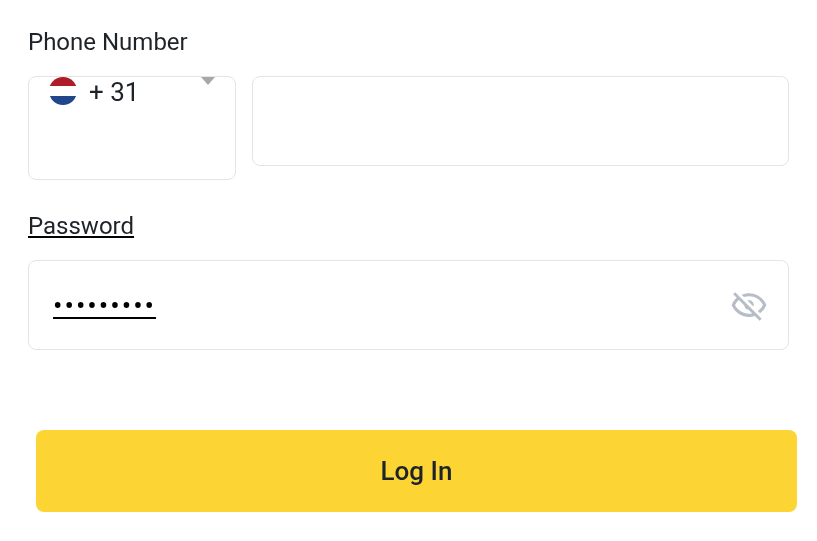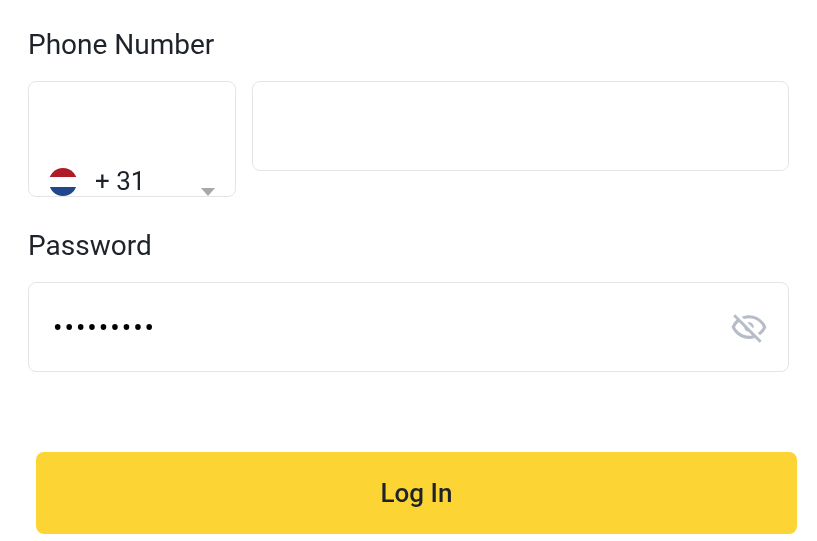--- a/index.html
+++ b/index.html
@@ -14,40 +14,40 @@
       height: 541px;
       padding: 28px 28px 28px 28px;
     }
     .container {
       width: 100%;
     }
     .form-group {
       margin-bottom: 32px;
     }
     .label {
-      font-size: 28px;
+      font-size: 24px;
       color: #1e2329;
       font-weight: 400;
       margin-bottom: 20px;
       display: block;
     }
     .phone-row {
       display: flex;
       gap: 16px;
     }
     .country-selector {
       display: flex;
-      align-items: flex-end;
+      align-items: flex-start;
       border: 1px solid #e5e5e5;
       border-radius: 8px;
       padding: 0 20px;
-      height: 116px;
+      height: 104px;
       cursor: pointer;
       width: 208px;
-      gap: 18px;
+      gap: 12px;
     }
     .flag {
       width: 28px;
       height: 28px;
       border-radius: 50%;
       overflow: hidden;
       flex-shrink: 0;
     }
     .flag-stripe {
       width: 100%;
@@ -98,20 +98,21 @@
       letter-spacing: 2px;
     }
     .eye-icon-wrapper {
       padding-right: 20px;
       cursor: pointer;
       display: flex;
       align-items: center;
     }
     .password-group {
       margin-bottom: 80px;
+      text-decoration: underline;
     }
     .login-button {
       width: 100%;
       height: 82px;
       background: #fcd535;
       border: none;
       border-radius: 8px;
       font-size: 26px;
       font-weight: 500;
       color: #1e2329;

